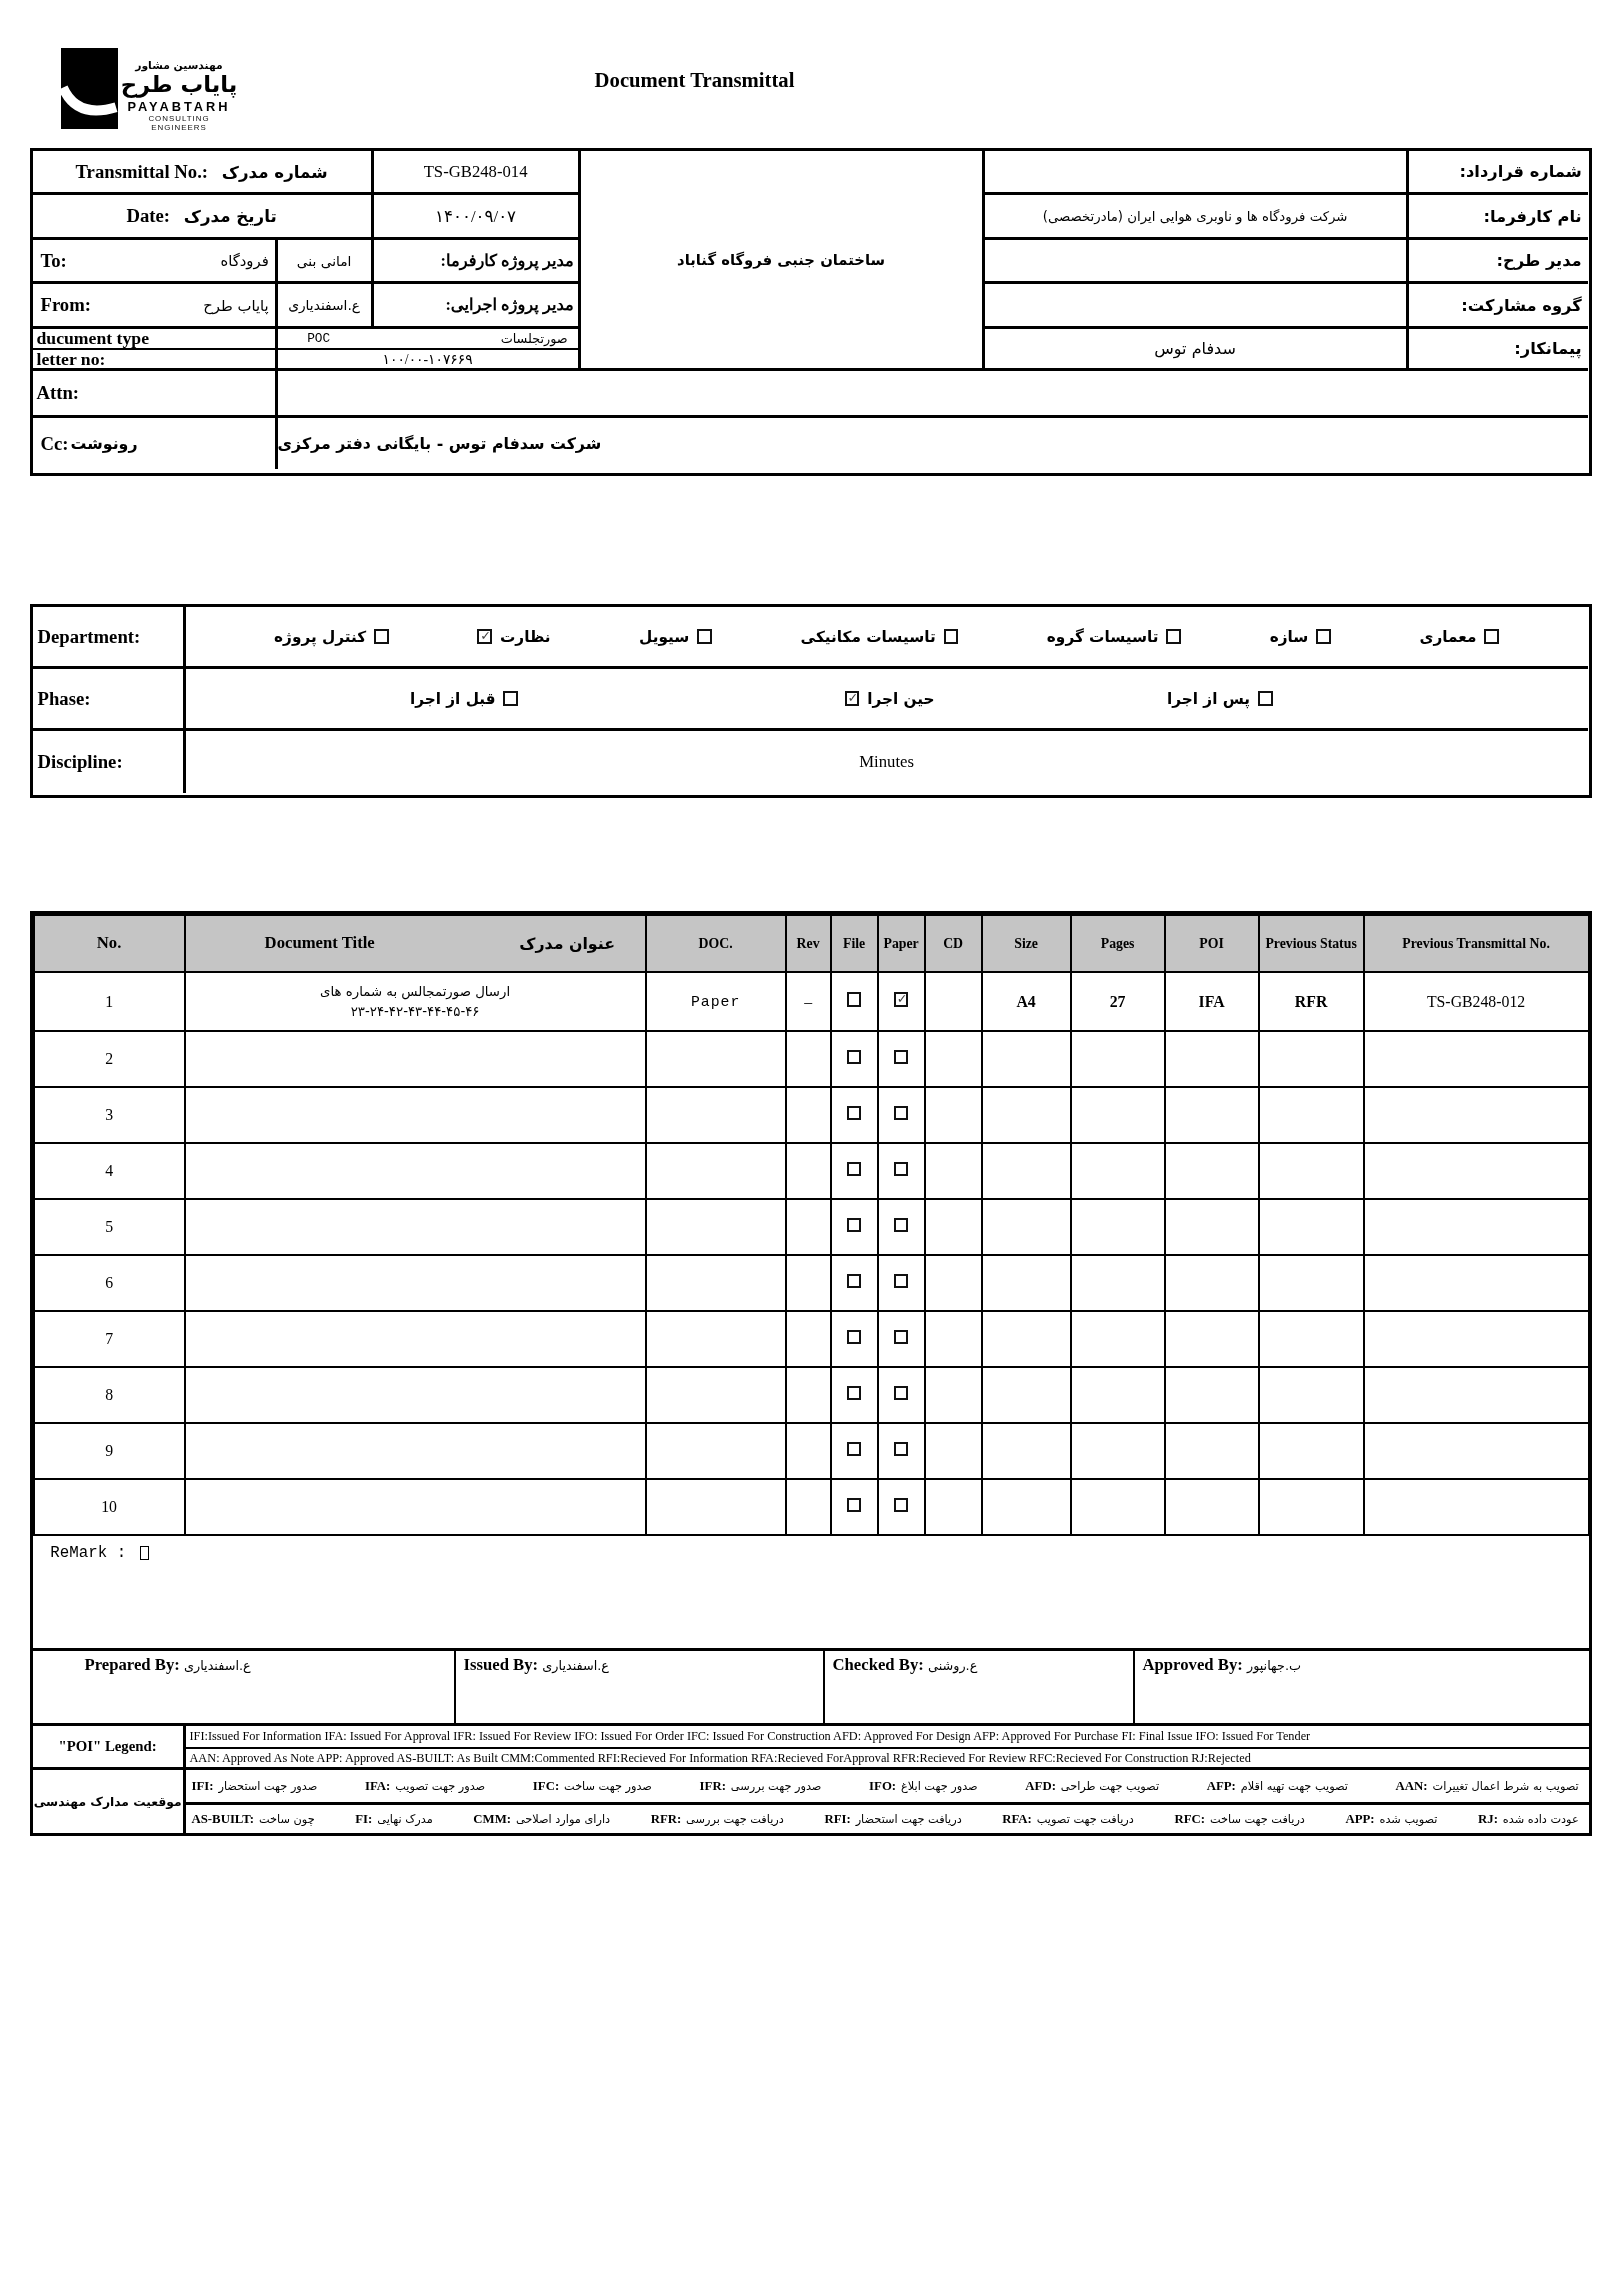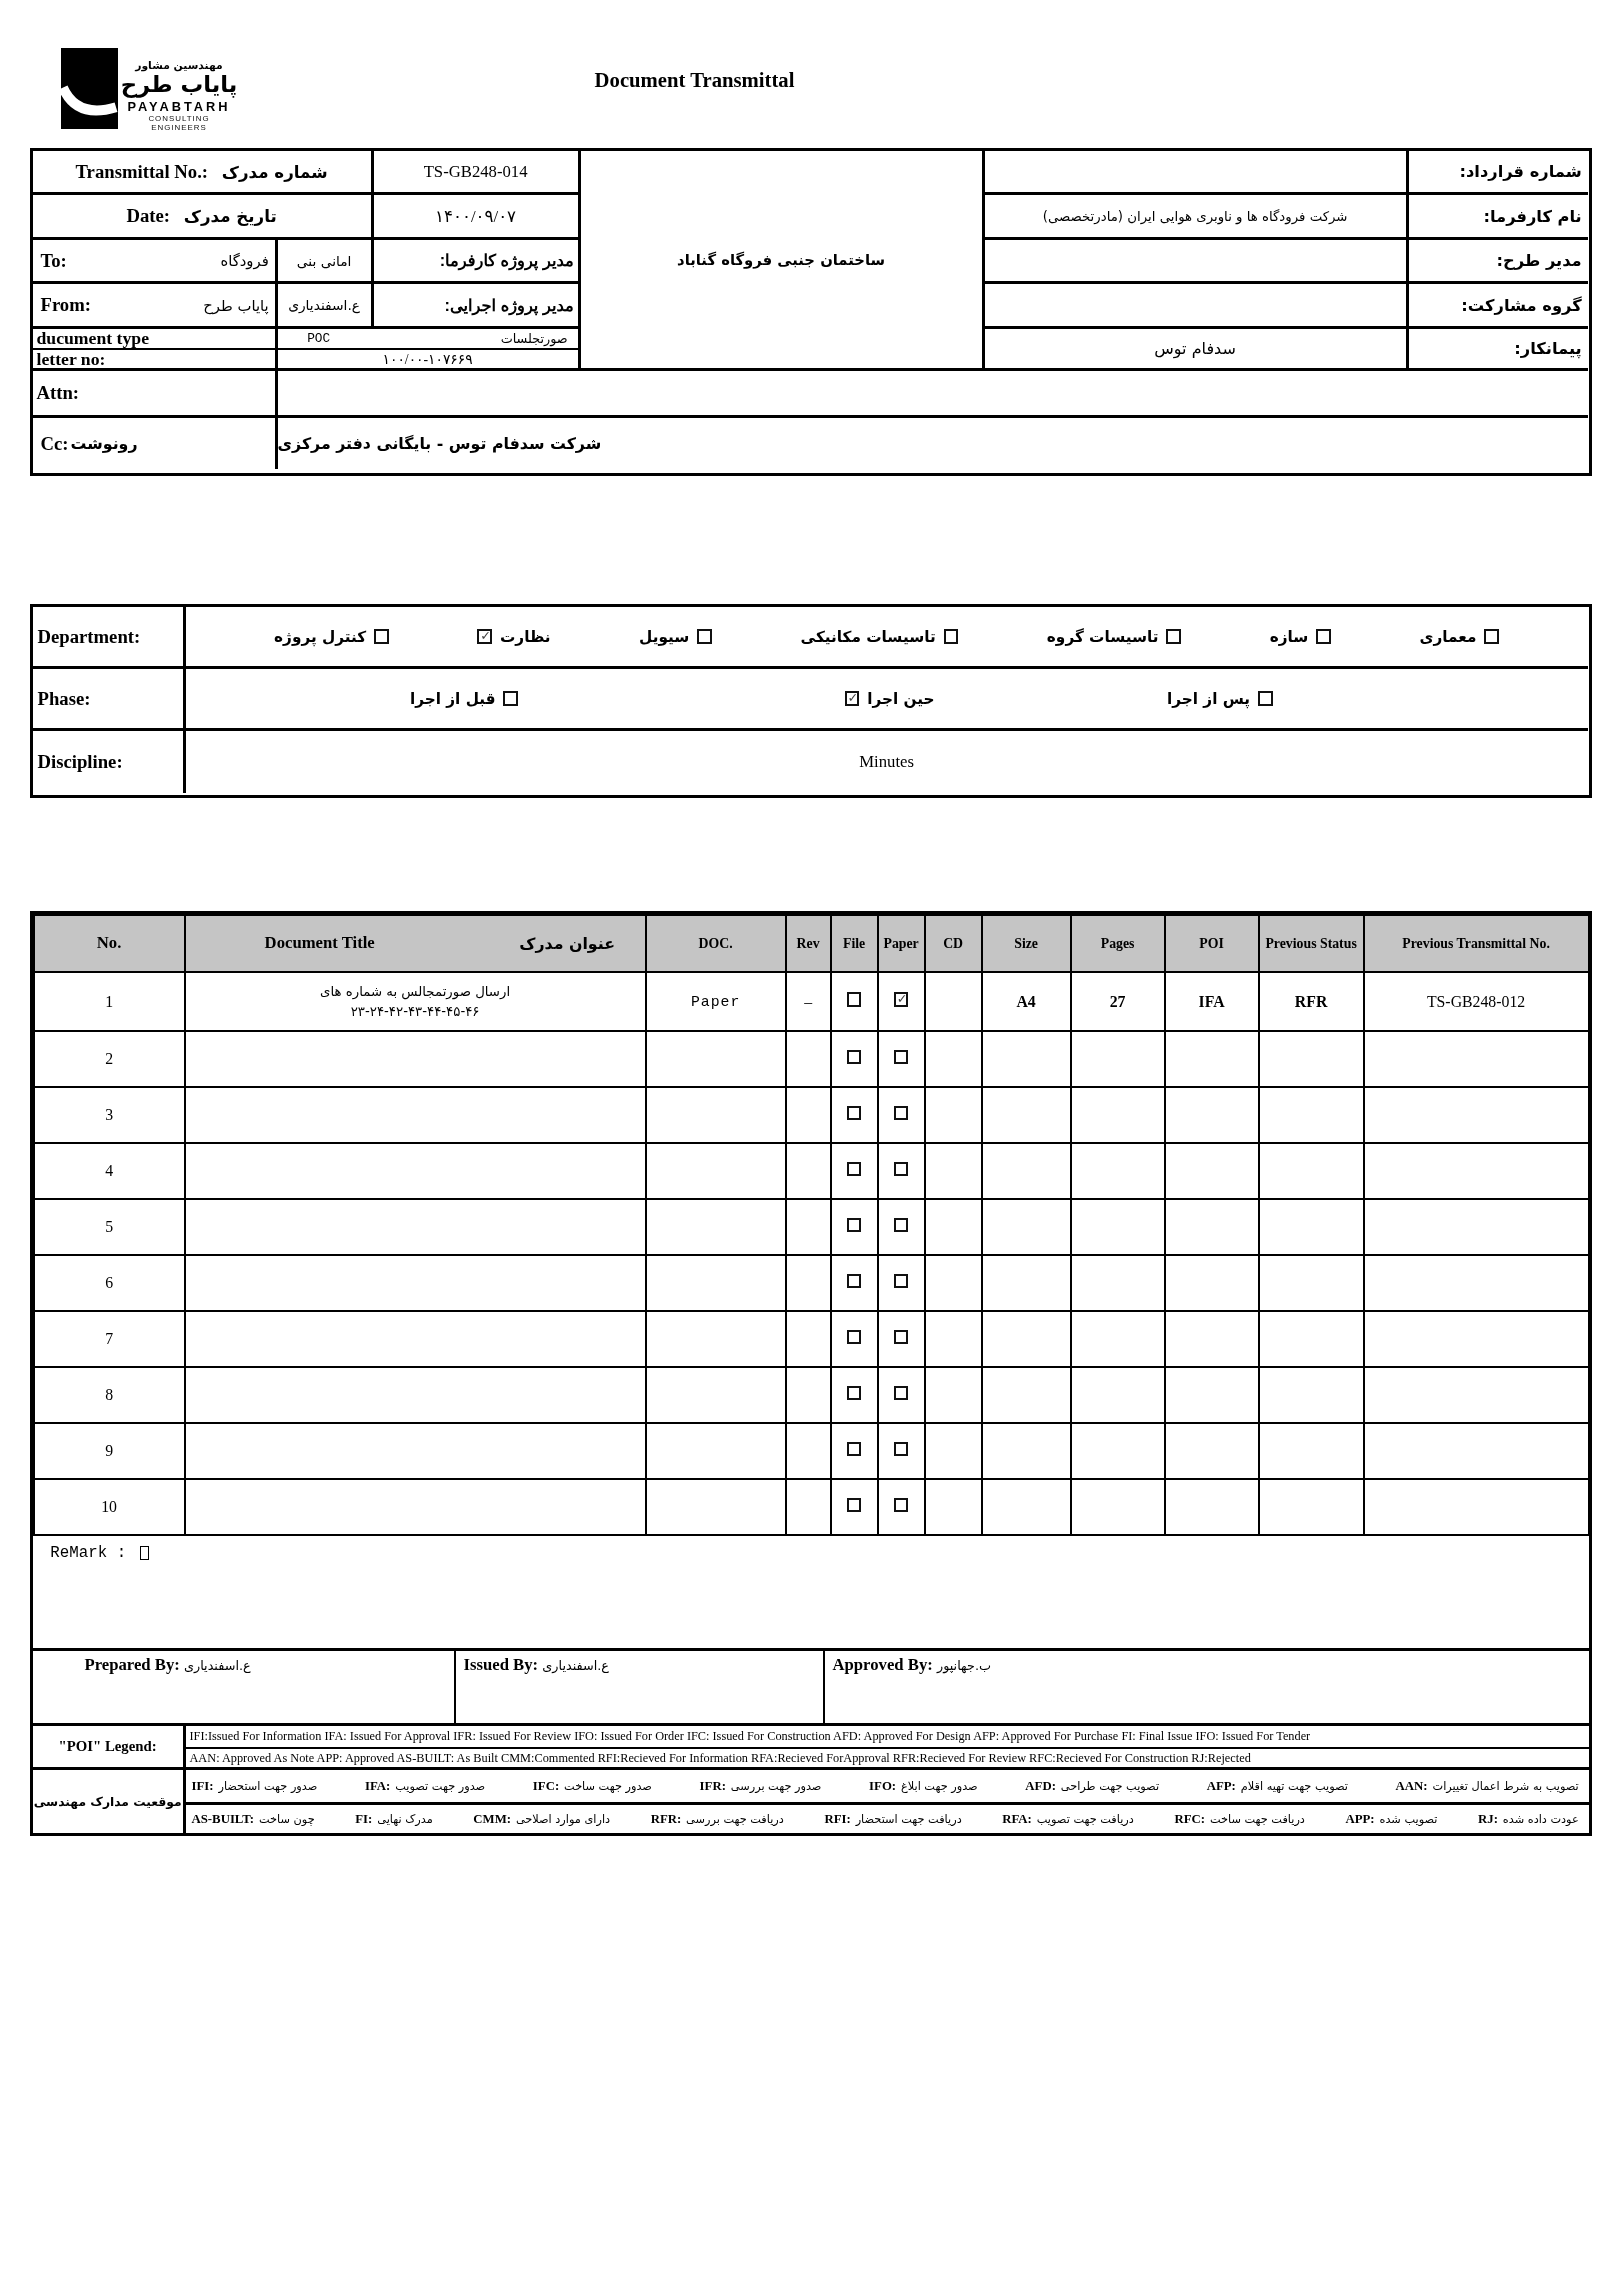--- a/index.html
+++ b/index.html
@@ -28,21 +28,21 @@
   .t1 > div { border-color: #000; display: flex; align-items: center; overflow: hidden; }
   .br { border-right: 3px solid #000; }
   .bb { border-bottom: 3px solid #000; }
   .bb2 { border-bottom: 2px solid #000; }
   .lblmix { justify-content: center; gap: 13.8px; font-size: 18.7px; font-weight: bold; }
   .lblmix .fa { font-size: 16.7px; font-weight: bold; }
   .val-c { justify-content: center; font-size: 16.7px; }
   .pair { justify-content: space-between; padding: 0 5.9px 0 7.9px; font-size: 18.7px; font-weight: bold; }
   .pair .fa { font-size: 14.8px; font-weight: normal; }
   .mid-c { justify-content: center; font-size: 13.8px; }
-  .fa-lbl { justify-content: flex-start; padding-right: 3.9px; font-size: 16.3px; font-weight: bold; direction: rtl; font-family: Liberation Sans, sans-serif; }
+  .fa-lbl { justify-content: flex-start; padding-right: 3.9px; font-size: 16.3px; font-weight: bold; direction: rtl; font-family: Liberation Serif, serif; }
   .proj { grid-column: 4; grid-row: 1 / 7; justify-content: center; font-size: 14.8px; font-weight: bold; }
   .rt-lbl { justify-content: flex-start; padding-right: 5.9px; direction: rtl; font-family: "DejaVu Sans", sans-serif; font-size: 16.3px; font-weight: bold; }
   .rt-val { justify-content: center; font-size: 13.3px; }
   .small-lbl { font-size: 17.7px; font-weight: bold; padding-left: 3.9px; justify-content: flex-start; }
   .doctype-val { justify-content: space-between; padding: 0 9.9px 0 29.6px; }
   .mono { font-family: "Liberation Mono", monospace; }
   .ltr { direction: ltr; unicode-bidi: isolate; }
   .cc-val { justify-content: flex-end; padding-right: 680px; font-family: "DejaVu Sans", sans-serif; direction: rtl; font-size: 15.8px; font-weight: bold; }
 
   
@@ -434,20 +434,24 @@
 
     <div class="sigs">
       <div class="sig sig1">
         <span>Prepared By:</span>
         <span class="fa">ع.اسفندیاری</span>
       </div>
       <div class="sig sig2">
         <span>Issued By:</span>
         <span class="fa">ع.اسفندیاری</span>
       </div>
+      <div class="sig sig3">
+        <span>Checked By:</span>
+        <span class="fa">ع.روشنی</span>
+      </div>
       <div class="sig sig4">
         <span>Approved By:</span>
         <span class="fa">ب.جهانپور</span>
       </div>
     </div>
 
     <div class="legend">
       <div class="legend-lbl">"POI" Legend:</div>
       <div class="legend-body">
         <div class="legend-line">IFI:Issued For Information  IFA: Issued For Approval  IFR: Issued For Review   IFO: Issued For Order  IFC: Issued For Construction AFD: Approved For Design AFP: Approved For Purchase  FI: Final Issue  IFO: Issued For Tender</div>

